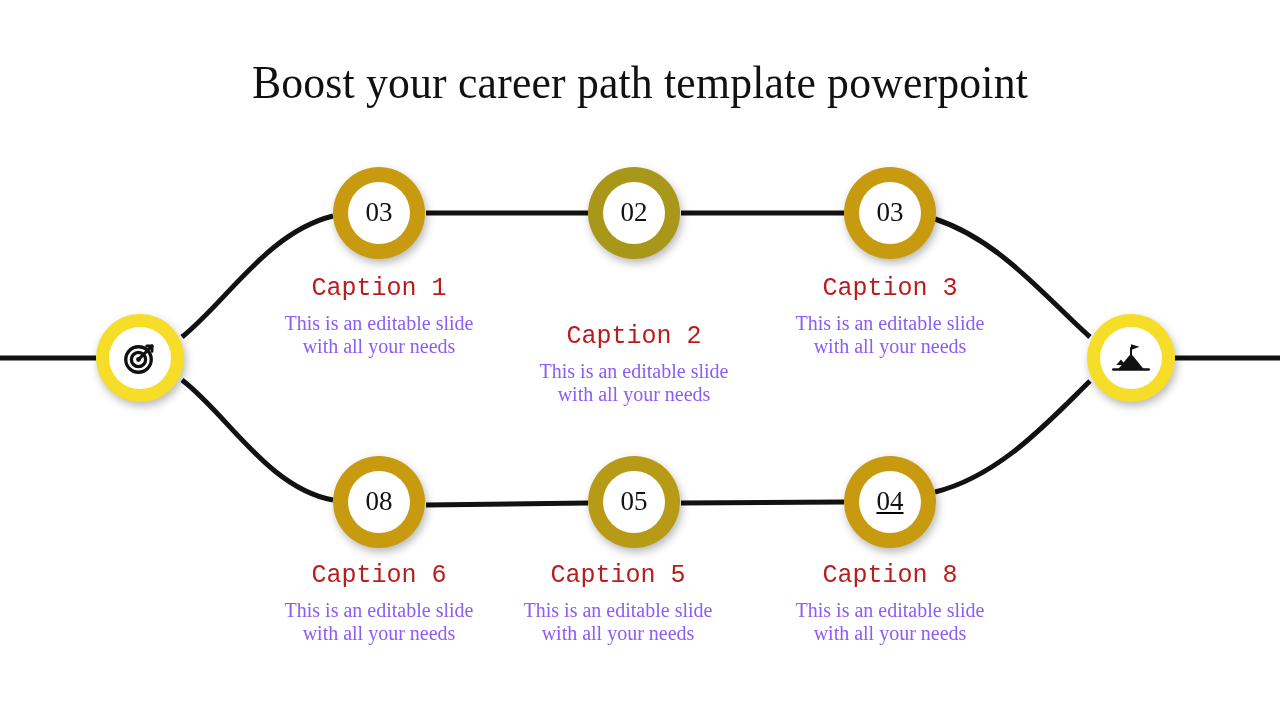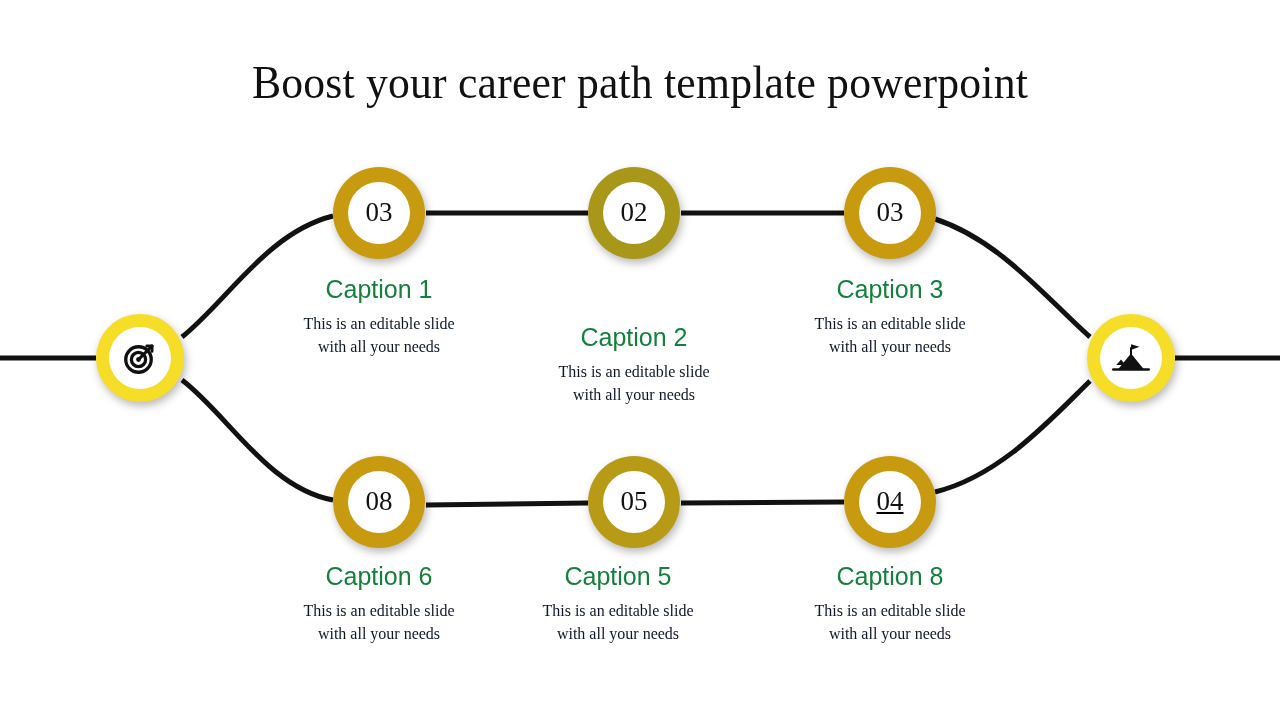--- a/index.html
+++ b/index.html
@@ -68,31 +68,31 @@
   .icon-node .inner { width:62px; height:62px; }
   .icon-node svg { display:block; }
 
   
   .caption-block {
     position:absolute;
     width:250px;
     text-align:center;
   }
   .caption-title {
-    font-family:Liberation Sans, sans-serif;
+    font-family:Liberation Mono, monospace;
     font-size:25px;
     line-height:28px;
-    color:#15803d;
+    color:#b91c1c;
   }
   .caption-body {
     margin-top:9px;
     font-family:"Liberation Serif", "DejaVu Serif", serif;
-    font-size:16px;
+    font-size:20px;
     line-height:23px;
-    color:#0f172a;
+    color:#8b5cf6;
   }
 </style>
 </head>
 <body>
 
 <div id="slide" style="background: rgb(255, 255, 255);">
 
   <div id="title">Boost your career path template powerpoint</div>
 
   <svg id="connectors" viewBox="0 0 1280 720">

